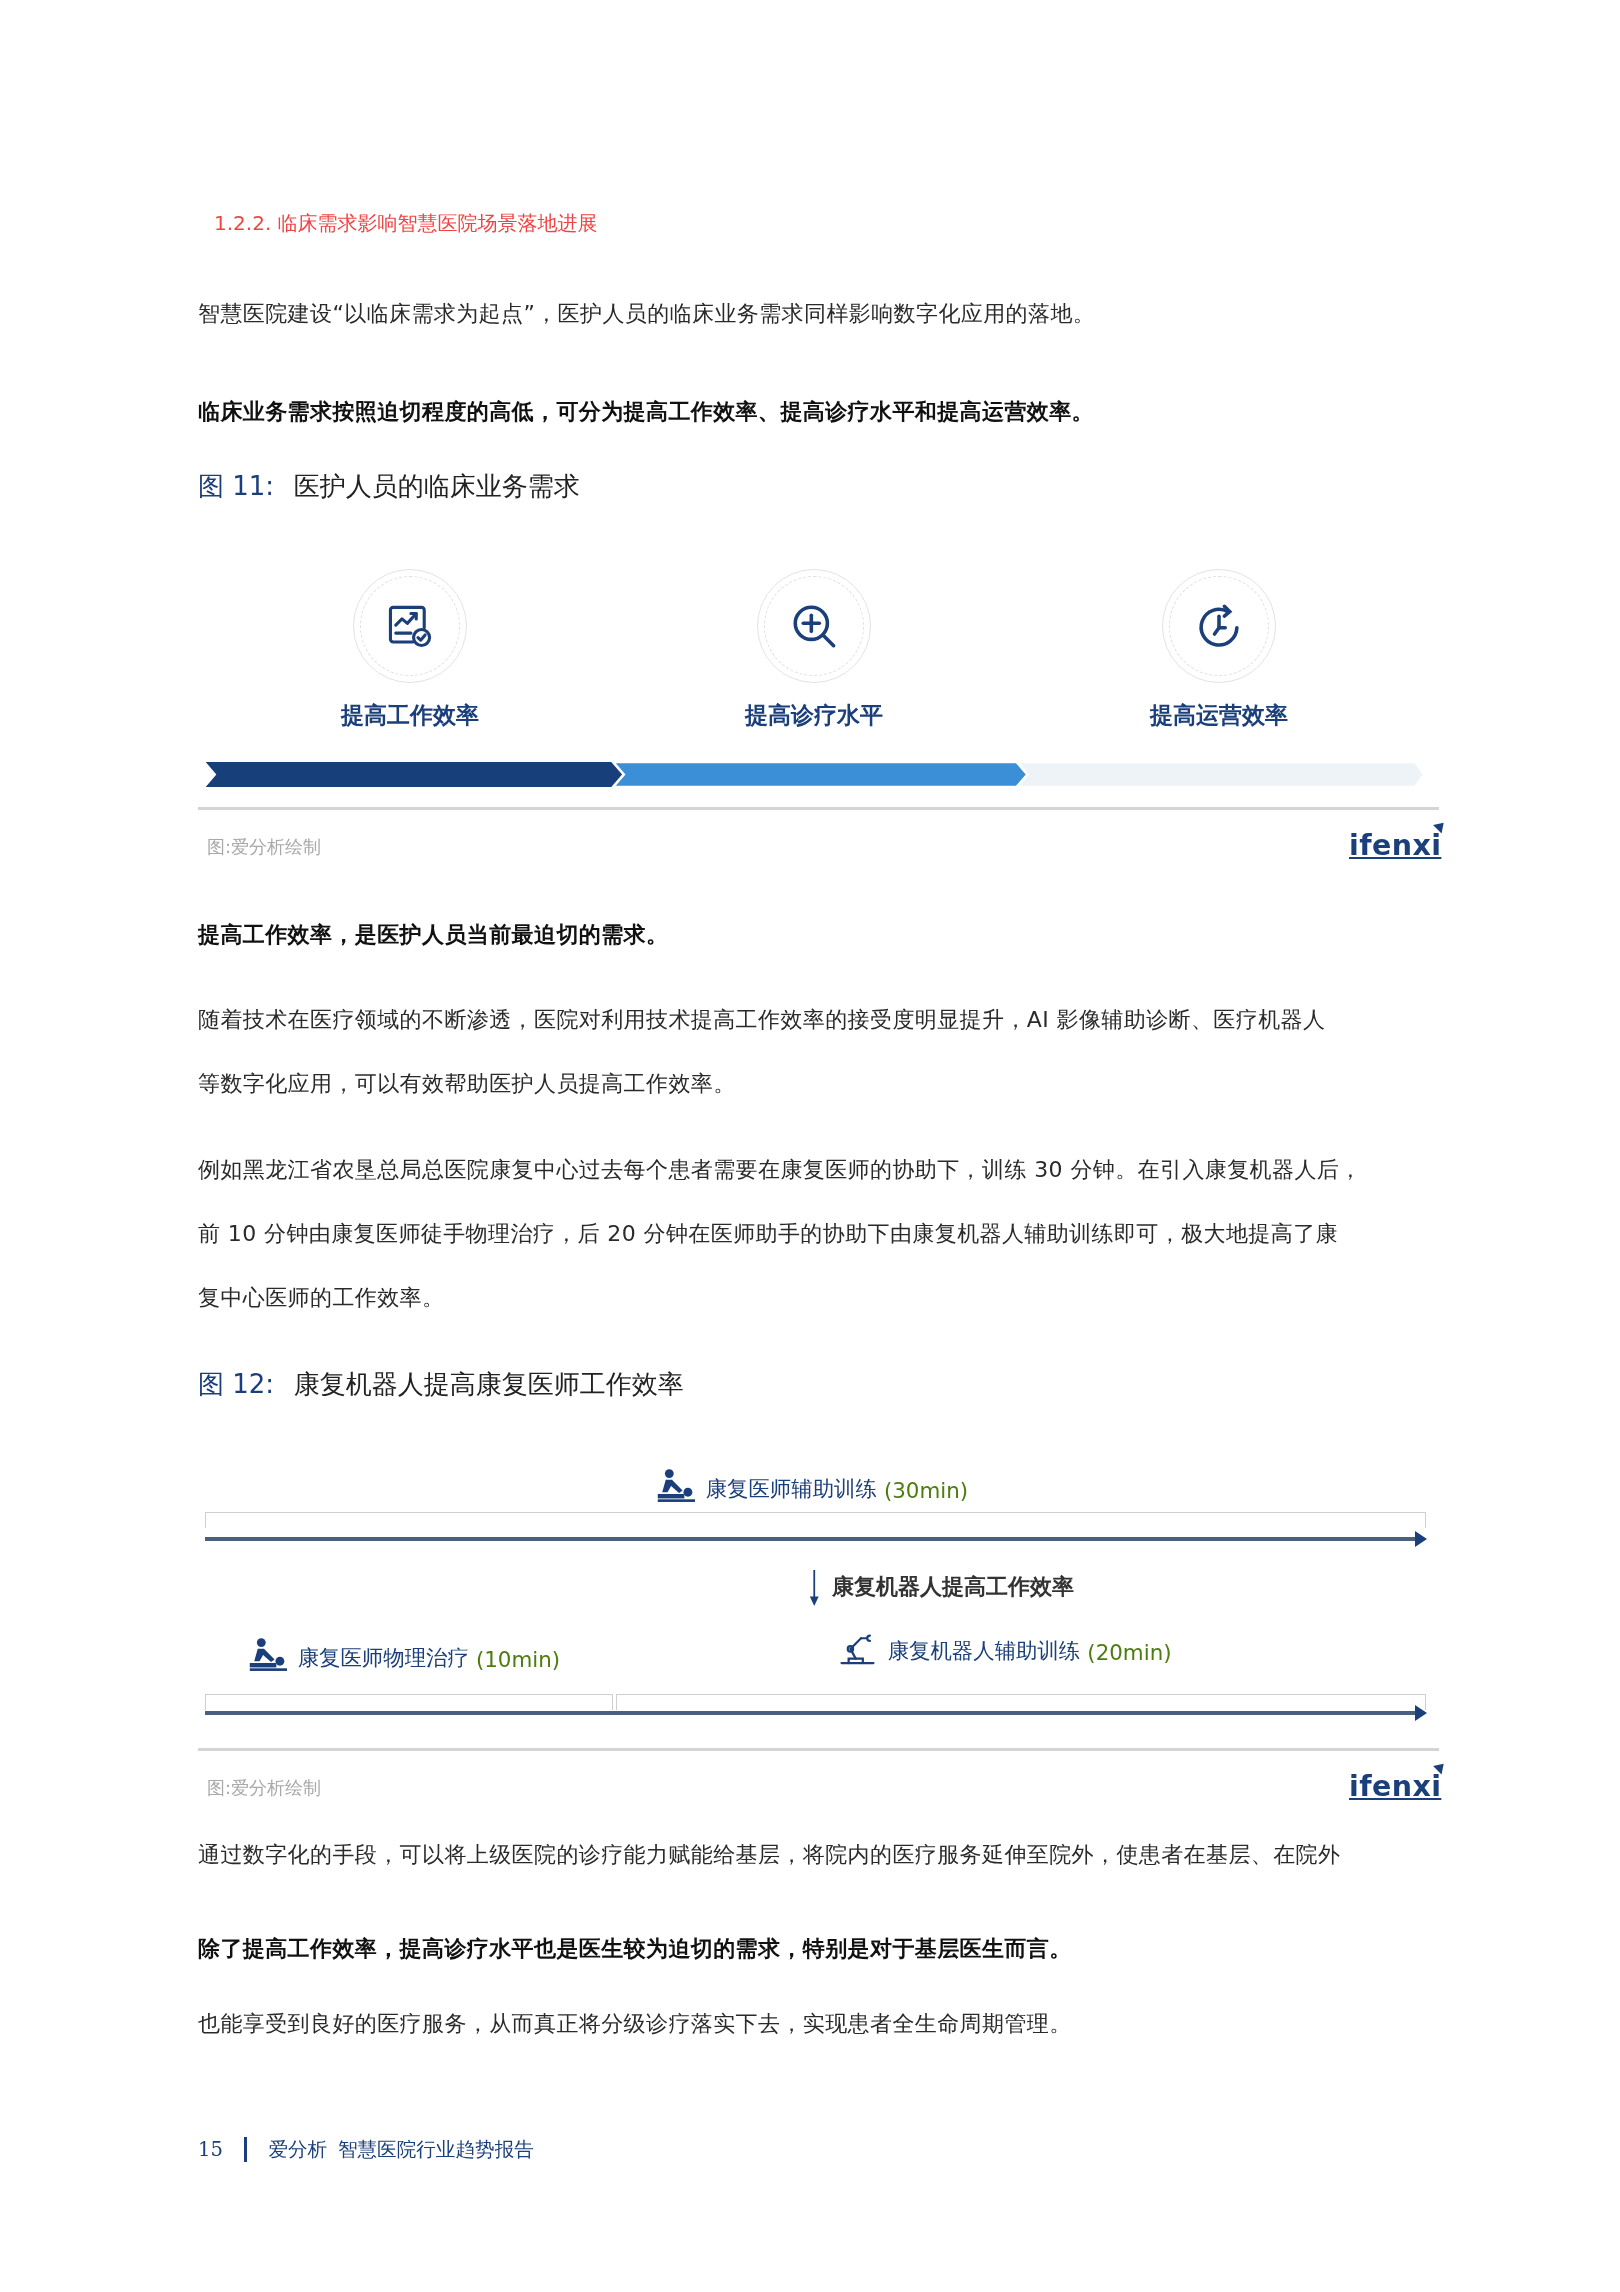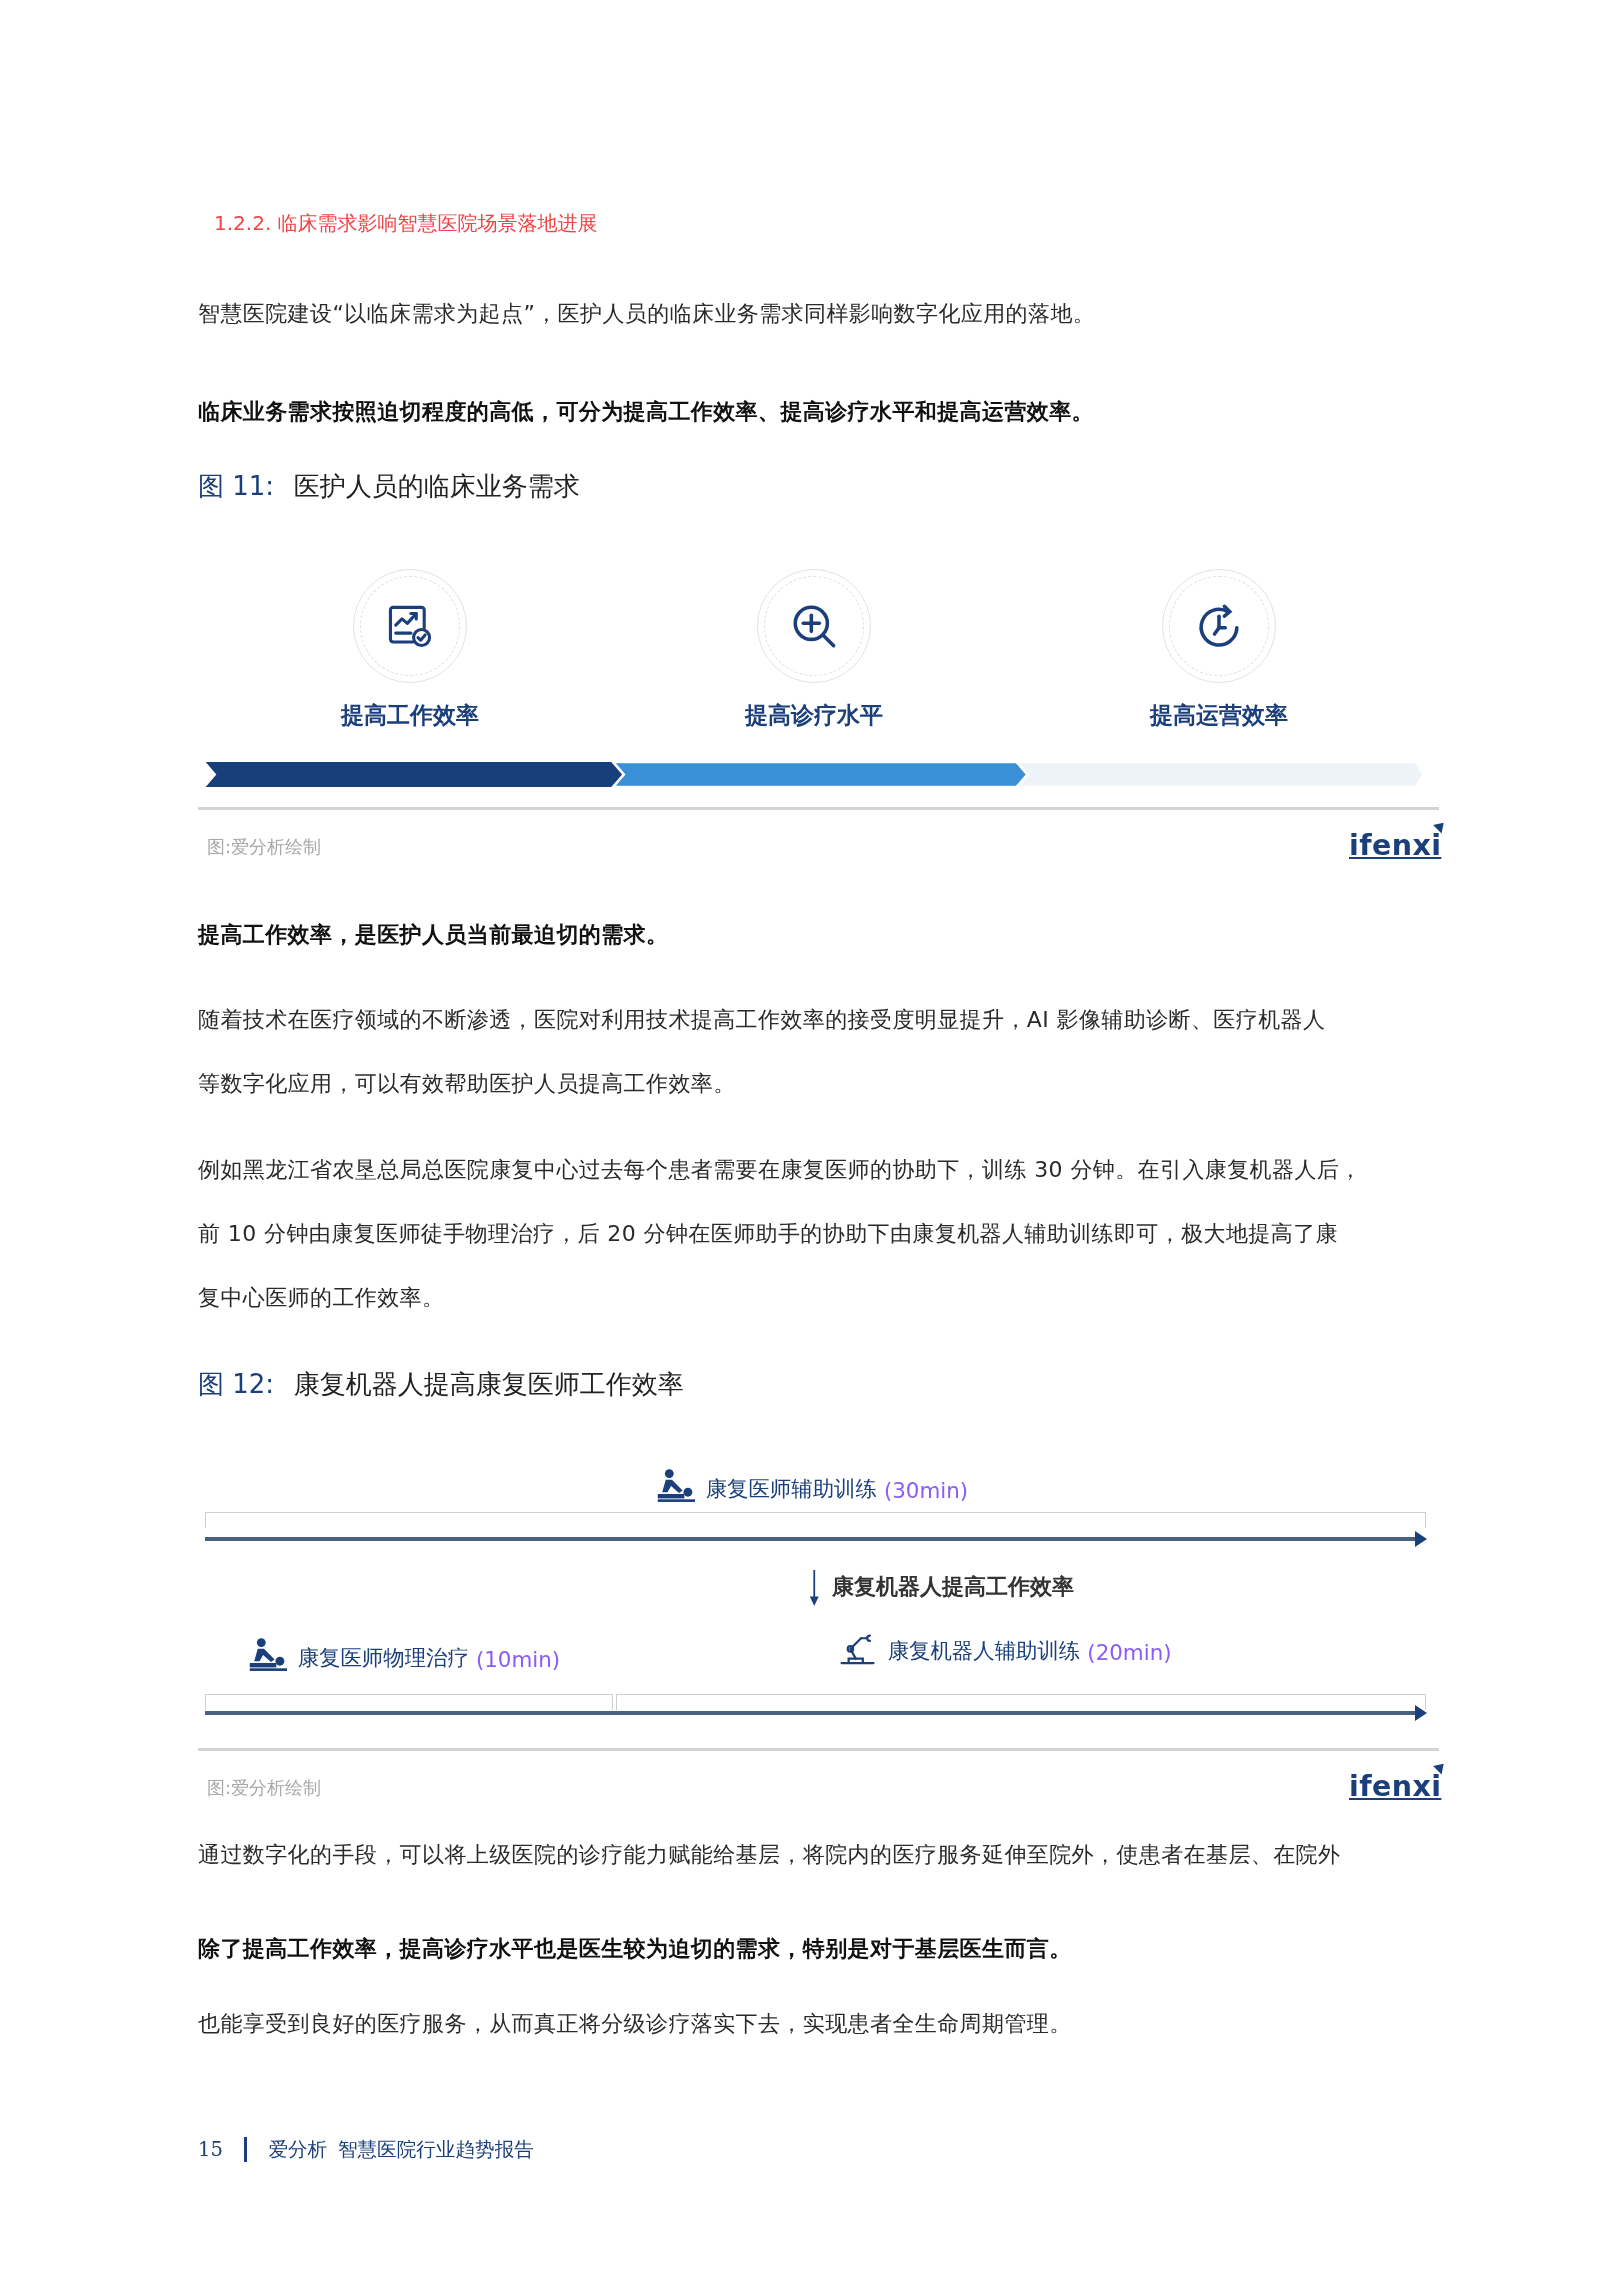--- a/index.html
+++ b/index.html
@@ -11,21 +11,21 @@
   .figtitle { left:198px; font-size:26px; color:#222; white-space:nowrap;text-align:right; }
   .figtitle .num { color:#1b3f7a; margin-right:19.6px; }
   .circle { width:114px; height:114px; border-radius:50%; border:1.3px solid #e3e3e3; box-sizing:border-box; display:flex; align-items:center; justify-content:center; }
   .circle::before { content:""; position:absolute; inset:6.2px; border-radius:50%; border:1.3px dashed #e0e0e0; }
   .need-label { font-size:23px; color:#1b3f7a; font-weight:bold; white-space:nowrap; transform:translateX(-50%); }
   .divider { left:198px; width:1241px; height:2.7px; background:#d4d4d4; }
   .source { left:207px; font-size:18px; color:#a9a9a9; }
   .logo { font-size:28.5px; font-weight:bold; color:#1b3f7a; letter-spacing:0.4px;text-decoration:underline; }
   .logo .tick { display:inline-block; width:0; height:0; border-left:9px solid #1b3f7a; border-top:6.2px solid transparent; border-bottom:6.2px solid transparent; transform:rotate(-45deg); position:relative; top:-23px; left:-5.3px; }
   .tl-label { font-size:21.4px; color:#1b3f7a; white-space:nowrap; display:flex; align-items:flex-end; }
-  .tl-label .dur { color:#8b5cf6; margin-left:7.1px; }
+  .tl-label .dur { color:#4d7c0f; margin-left:7.1px; }
   .bracket { border:1.8px solid #cfcfcf; border-bottom:none; box-sizing:border-box; height:16px; }
   .arrowline { height:3.6px; background:#4a6080; }
   .arrowline::after { content:""; position:absolute; right:-5.3px; top:-6.2px; border-left:12.5px solid #1b3f7a; border-top:8px solid transparent; border-bottom:8px solid transparent; }
   .footer { left:198px; top:2136px; font-size:19.6px; color:#1b3f7a; white-space:nowrap; display:flex; align-items:center; }
   .footer .pnum { font-family:"DejaVu Serif", serif; margin-right:21.4px; }
   .footer .bar { width:2.7px; height:25px; background:#1b3f7a; margin-right:21.4px; }
   .footer .brand { margin-right:10.7px; }
 </style>
 </head>
 <body>

